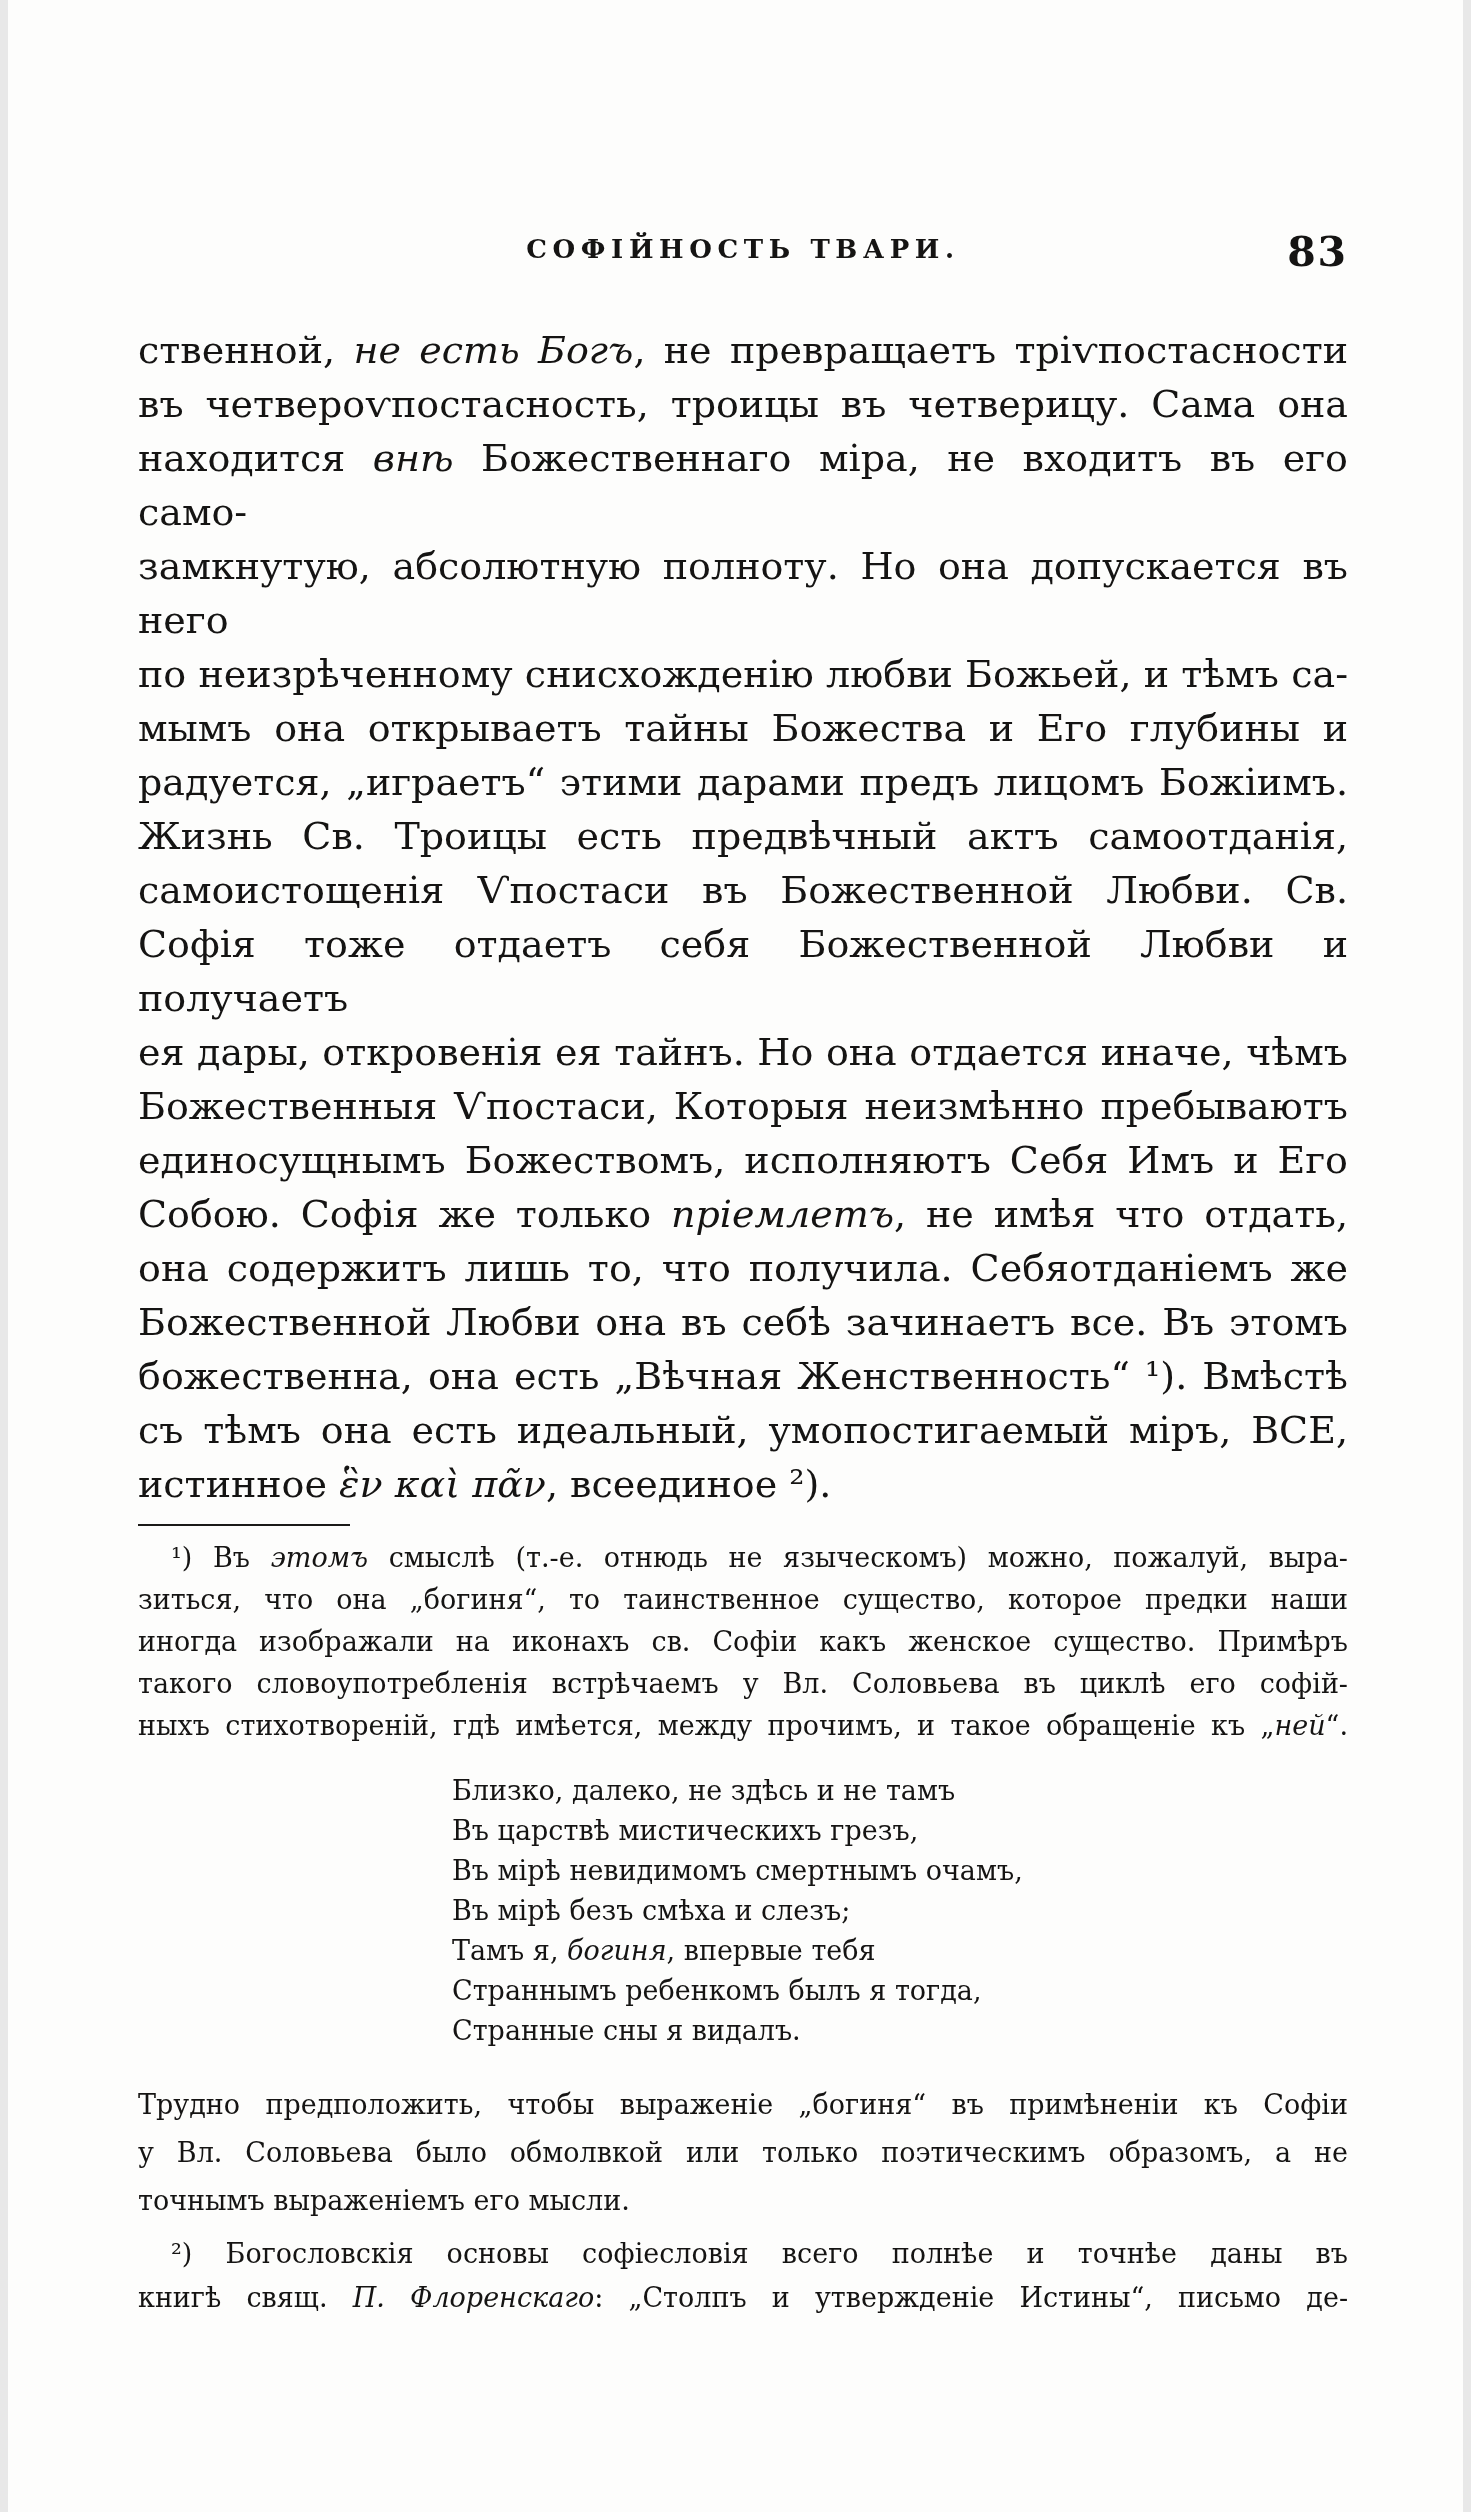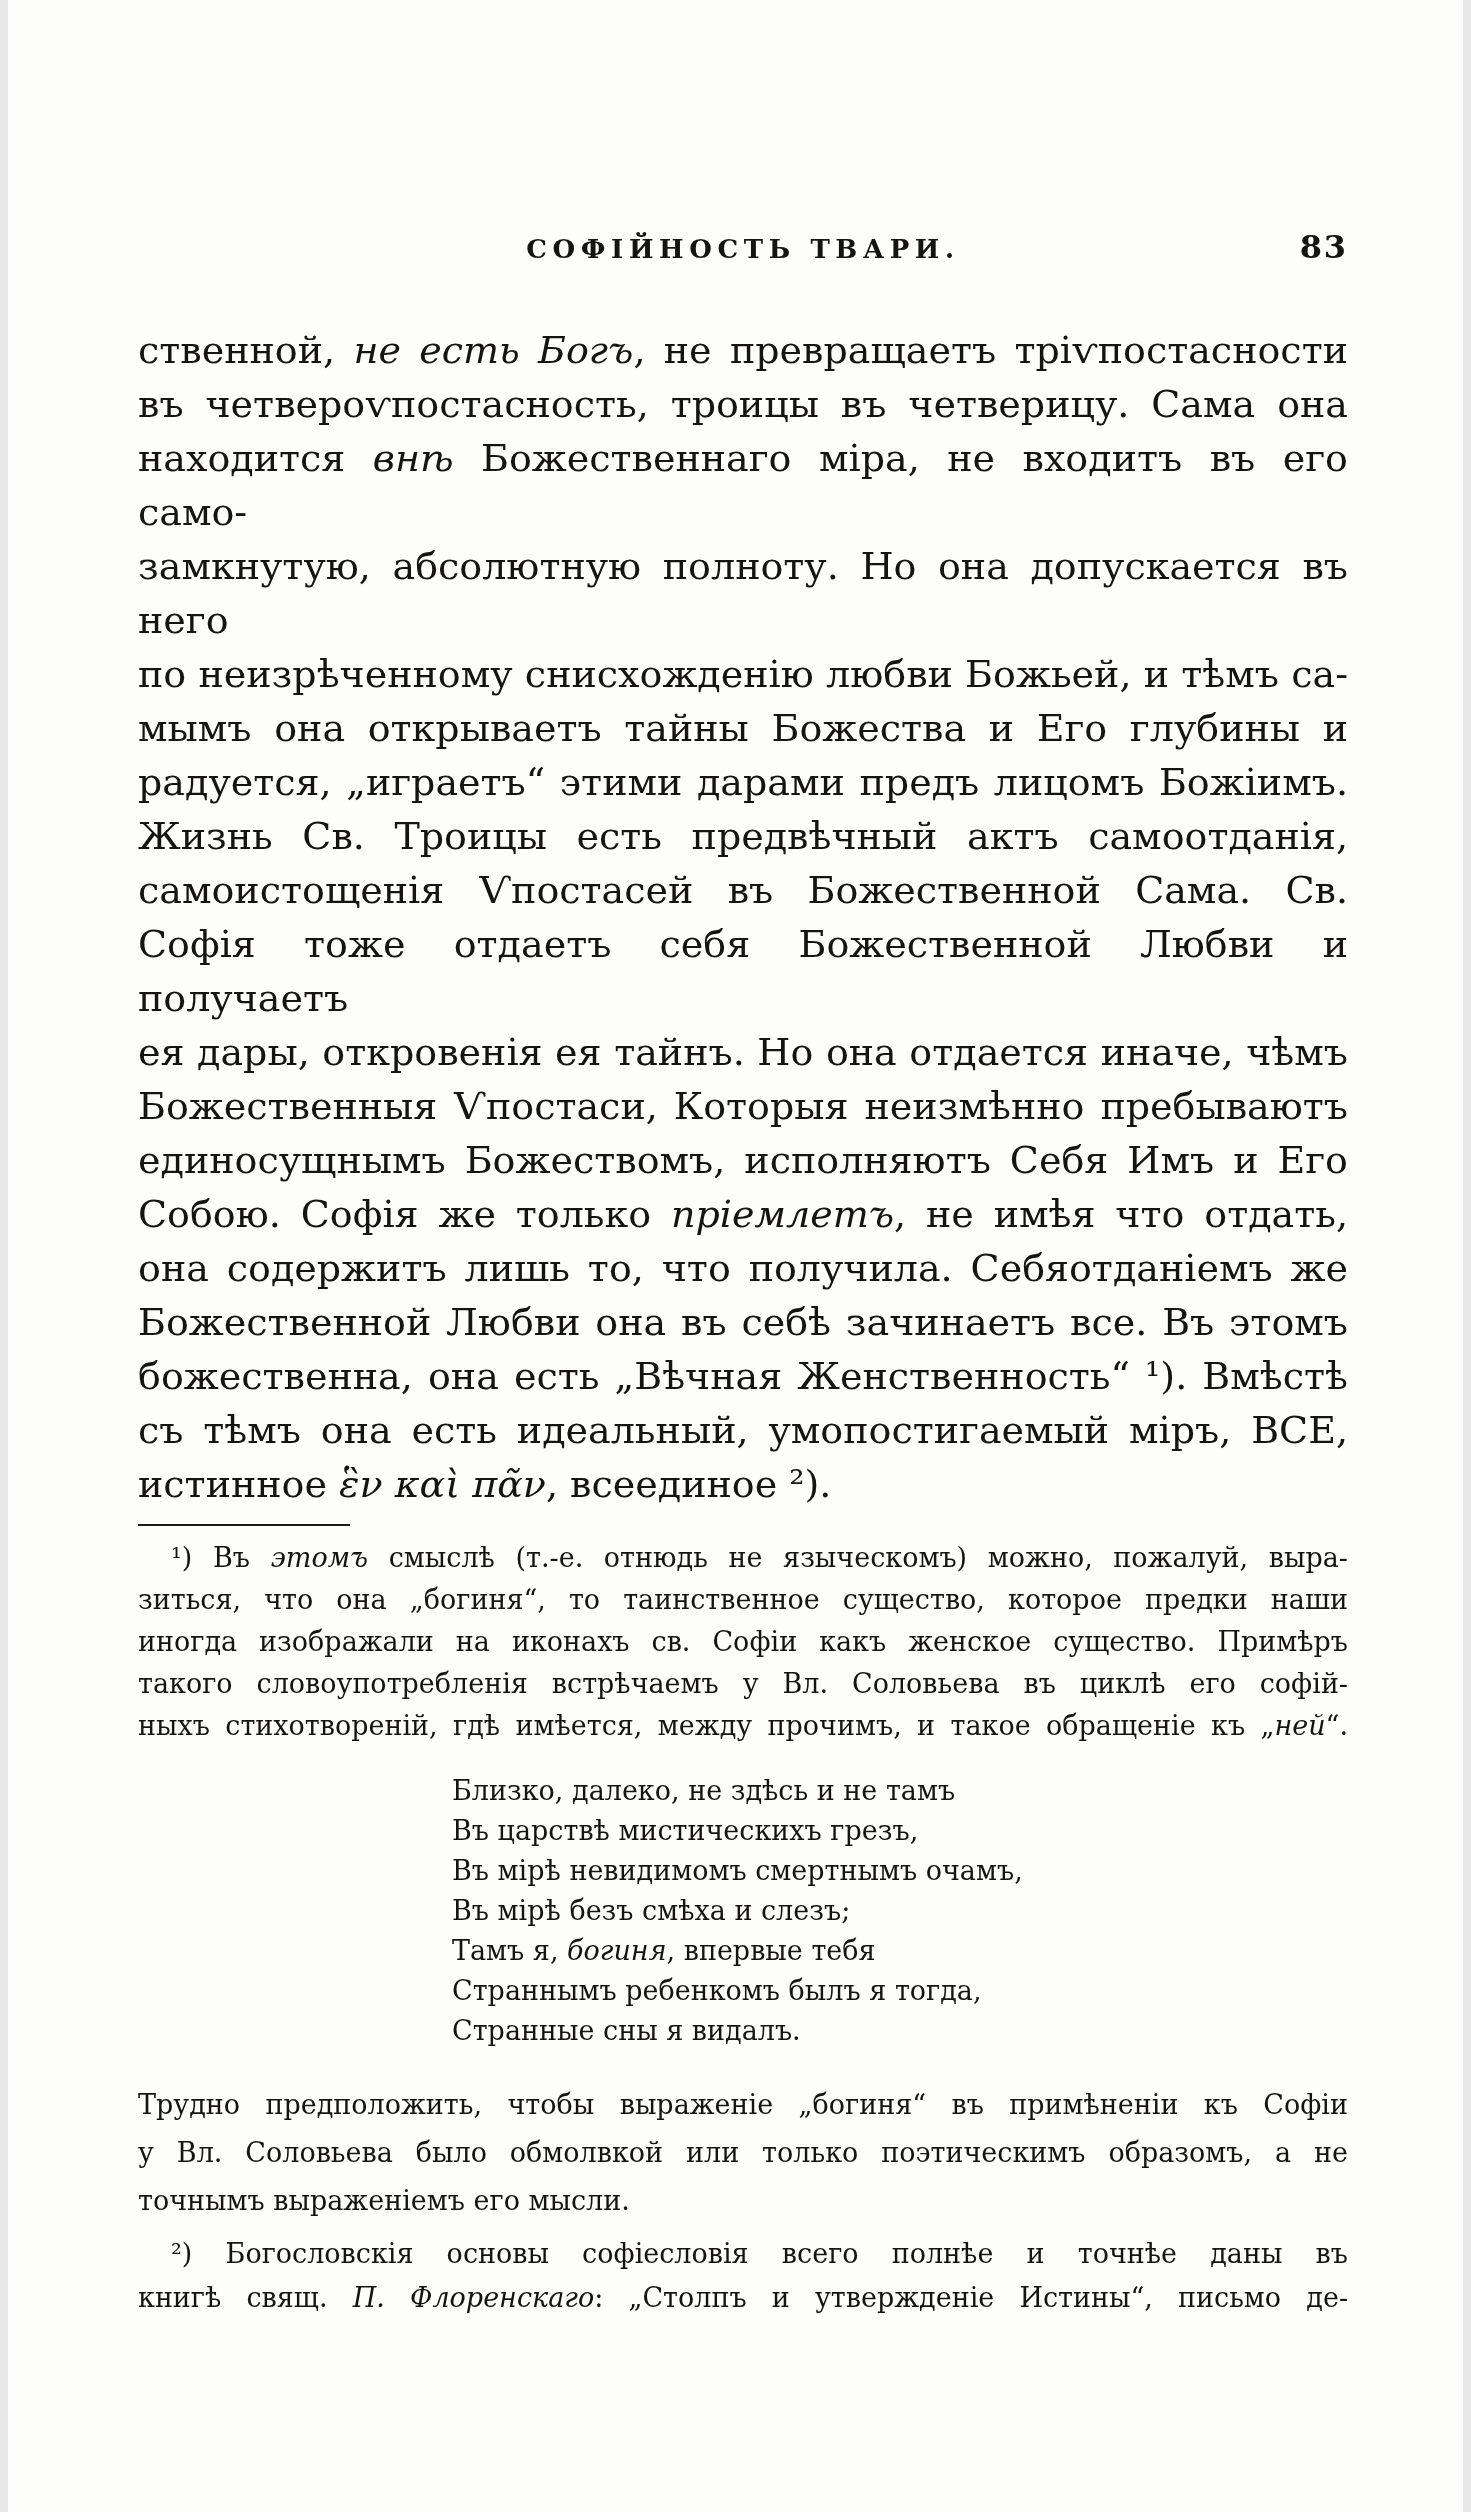--- a/index.html
+++ b/index.html
@@ -21,21 +21,21 @@
     text-align: center;
     font-size: 26px;
     letter-spacing: 5.6px;
     font-weight: bold;
     white-space: nowrap;
   }
   .page-number {
     position: absolute;
     right: 0;
     top: -5.6px;
-    font-size: 32px;
+    font-size: 41px;
     font-weight: bold;
     letter-spacing: 1.9px;
   }
   
   .body-text {
     margin-top: 52px;
     font-size: 38px;
     line-height: 54px;
   }
   .line { text-align: left; }
@@ -67,21 +67,21 @@
 
   <div class="body-text">
       <div class="line just"><span>ственной, </span><span class="it">не есть Богъ</span><span>, не превращаетъ тріѵпостасности</span></div>
       <div class="line just"><span>въ четвероѵпостасность, троицы въ четверицу. Сама она</span></div>
       <div class="line just"><span>находится </span><span class="it">внѣ</span><span> Божественнаго міра, не входитъ въ его само-</span></div>
       <div class="line just"><span>замкнутую, абсолютную полноту. Но она допускается въ него</span></div>
       <div class="line just"><span>по неизрѣченному снисхожденію любви Божьей, и тѣмъ са-</span></div>
       <div class="line just"><span>мымъ она открываетъ тайны Божества и Его глубины и</span></div>
       <div class="line just"><span>радуется, „играетъ“ этими дарами предъ лицомъ Божіимъ.</span></div>
       <div class="line just"><span>Жизнь Св. Троицы есть предвѣчный актъ самоотданія,</span></div>
-      <div class="line just"><span>самоистощенія Ѵпостасей въ Божественной Сама. Св.</span></div>
+      <div class="line just"><span>самоистощенія Ѵпостаси въ Божественной Любви. Св.</span></div>
       <div class="line just"><span>Софія тоже отдаетъ себя Божественной Любви и получаетъ</span></div>
       <div class="line just"><span>ея дары, откровенія ея тайнъ. Но она отдается иначе, чѣмъ</span></div>
       <div class="line just"><span>Божественныя Ѵпостаси, Которыя неизмѣнно пребываютъ</span></div>
       <div class="line just"><span>единосущнымъ Божествомъ, исполняютъ Себя Имъ и Его</span></div>
       <div class="line just"><span>Собою. Софія же только </span><span class="it">пріемлетъ</span><span>, не имѣя что отдать,</span></div>
       <div class="line just"><span>она содержитъ лишь то, что получила. Себяотданіемъ же</span></div>
       <div class="line just"><span>Божественной Любви она въ себѣ зачинаетъ все. Въ этомъ</span></div>
       <div class="line just"><span>божественна, она есть „Вѣчная Женственность“ ¹). Вмѣстѣ</span></div>
       <div class="line just"><span>съ тѣмъ она есть идеальный, умопостигаемый міръ, ВСЕ,</span></div>
       <div class="line"><span>истинное </span><span class="it">ἓν καὶ πᾶν</span><span>, всеединое ²).</span></div>

